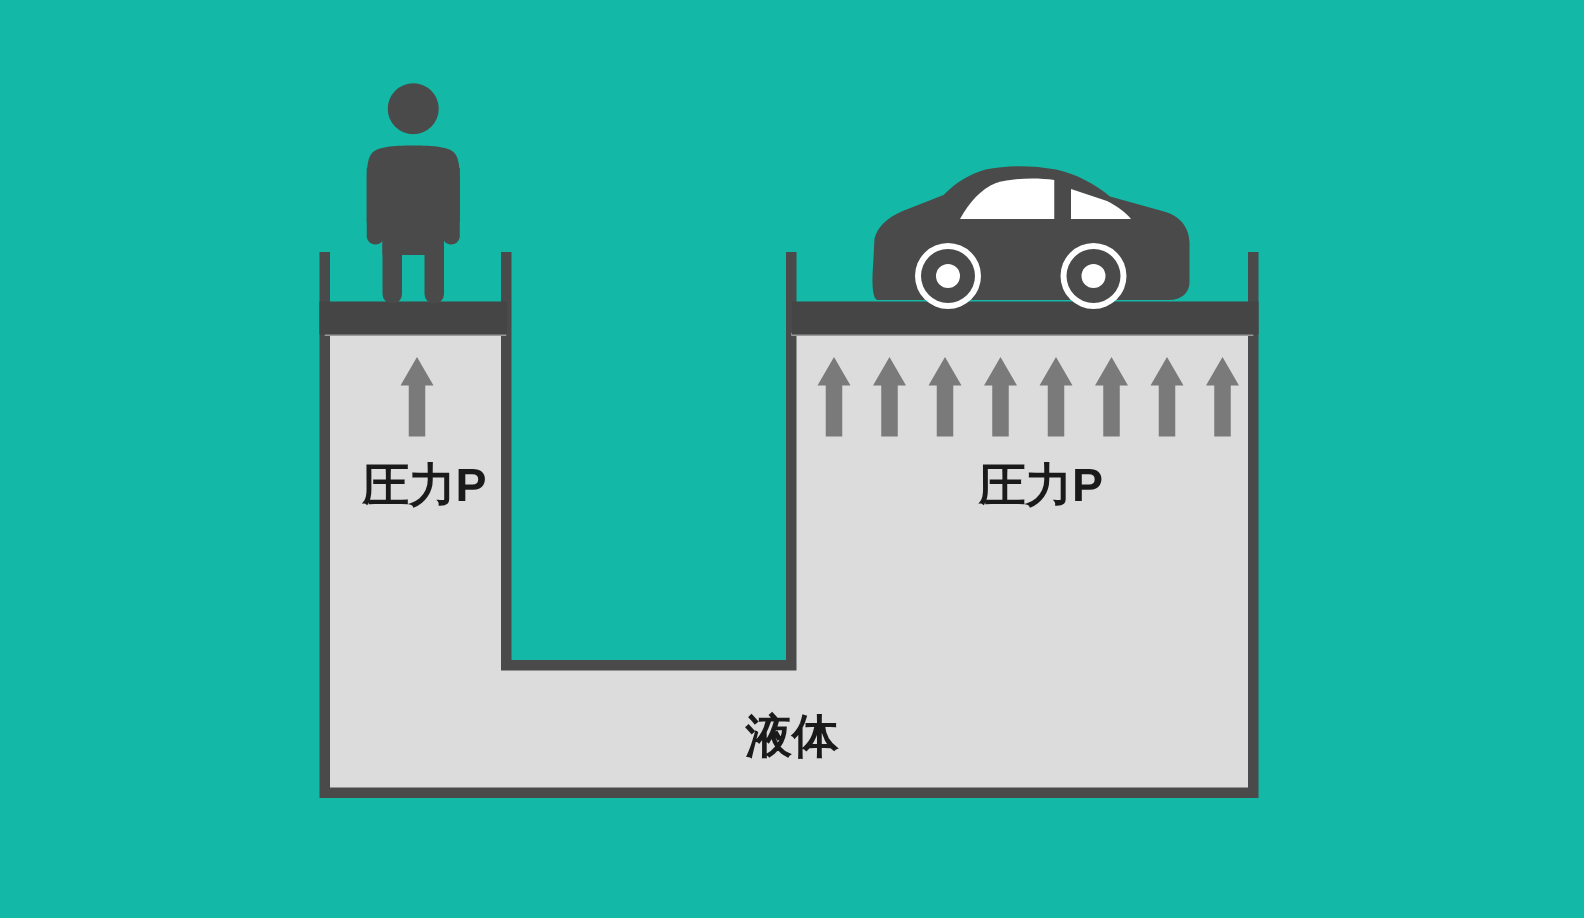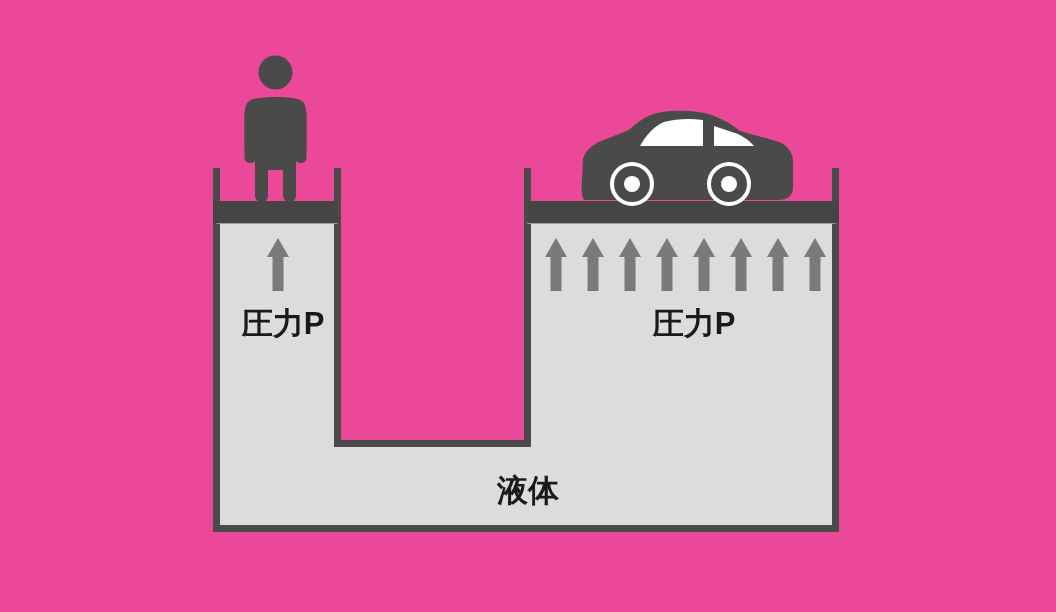--- a/index.html
+++ b/index.html
@@ -10,21 +10,21 @@
   body {
     width: 1056px;
     height: 612px;
     overflow: hidden;
     font-family: "Liberation Sans", "DejaVu Sans", sans-serif;
   }
   #diagram-root {
     position: relative;
     width: 1056px;
     height: 612px;
-    background: #ec4899;
+    background: #14b8a6;
   }
   #scene-svg {
     display: block;
     width: 1056px;
     height: 612px;
   }
   .label-text {
     font-family: "Liberation Sans", "DejaVu Sans", sans-serif;
     font-weight: 700;
     fill: #1a1a1a;

